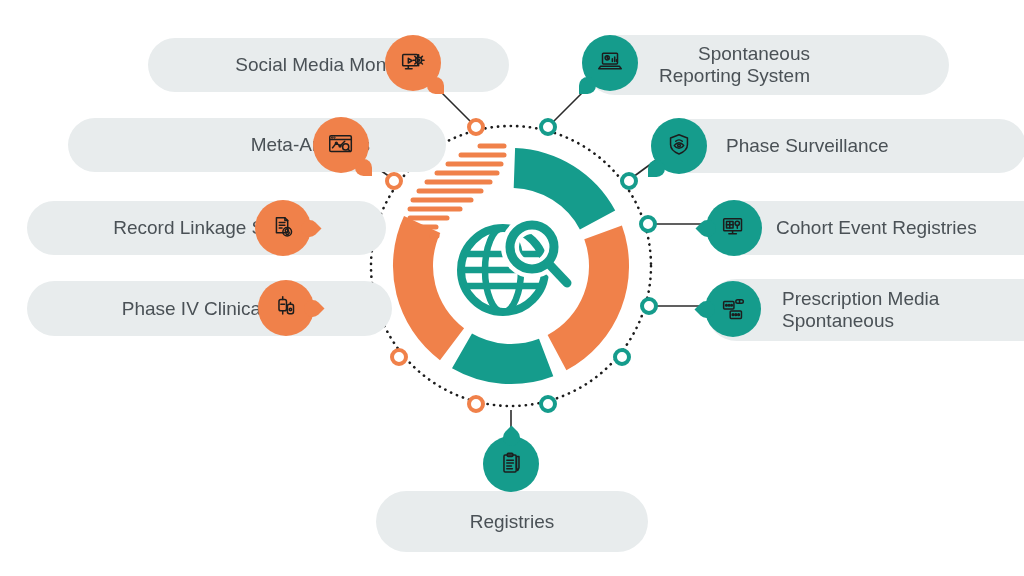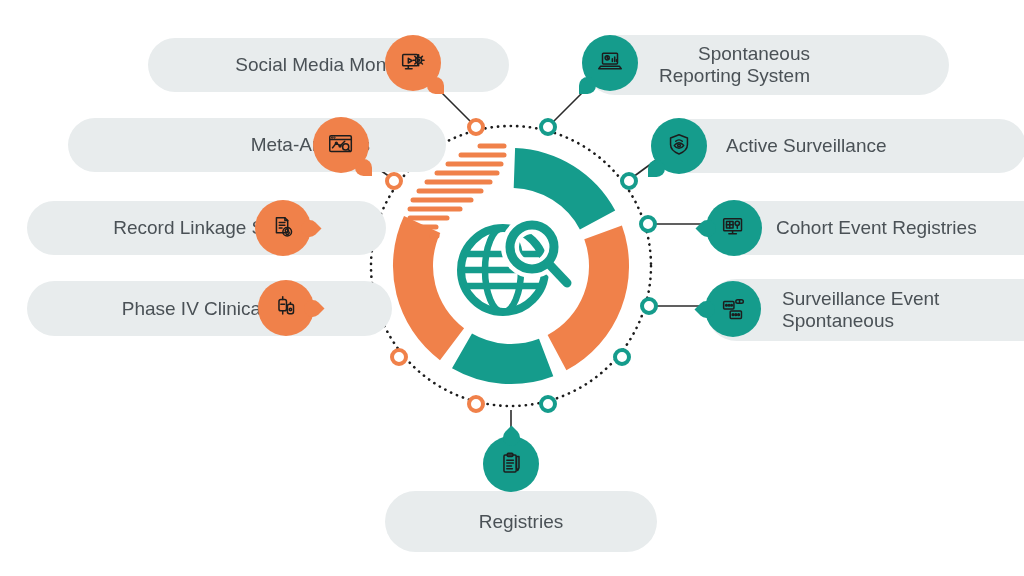--- a/index.html
+++ b/index.html
@@ -117,32 +117,32 @@
   <div class="pill align-right" style="left:27px;top:281px;width:289px;height:55px;padding-right:76px;">
     <span class="txt"><span>Phase IV Clinical Trials</span></span>
   </div>
   <div class="pill align-left" style="left:585px;top:35px;width:290px;height:60px;padding-left:74px;">
     <span class="txt">
       <span style="display:block;text-align:right;">Spontaneous</span>
       <span style="display:block;">Reporting System</span>
     </span>
   </div>
   <div class="pill align-left" style="left:654px;top:119px;width:300px;height:54px;padding-left:72px;">
-    <span class="txt"><span>Active Surveillance</span></span>
+    <span class="txt"><span>Phase Surveillance</span></span>
   </div>
   <div class="pill align-left" style="left:706px;top:201px;width:294px;height:54px;padding-left:70px;">
     <span class="txt"><span>Cohort Event Registries</span></span>
   </div>
   <div class="pill align-left" style="left:706px;top:279px;width:294px;height:62px;padding-left:76px;">
     <span class="txt">
-      <span style="display:block;">Surveillance Event</span>
+      <span style="display:block;">Prescription Media</span>
       <span style="display:block;">Spontaneous</span>
     </span>
   </div>
-  <div class="pill align-center" style="left:385px;top:491px;width:272px;height:61px;">
+  <div class="pill align-center" style="left:376px;top:491px;width:272px;height:61px;">
     <span class="txt"><span>Registries</span></span>
   </div>
 
   <div class="bubble orange" style="left:385px;top:35px;">
     <div class="tail tail-se"></div>
     <svg width="30" height="30" viewBox="0 0 32 32">
       <rect x="5" y="7" width="16" height="12" rx="1"></rect>
       <path d="M11 19v3M8 22h7"></path>
       <path d="M11 11l4 2.5-4 2.5z"></path>
       <circle cx="22" cy="13" r="3.2"></circle>

